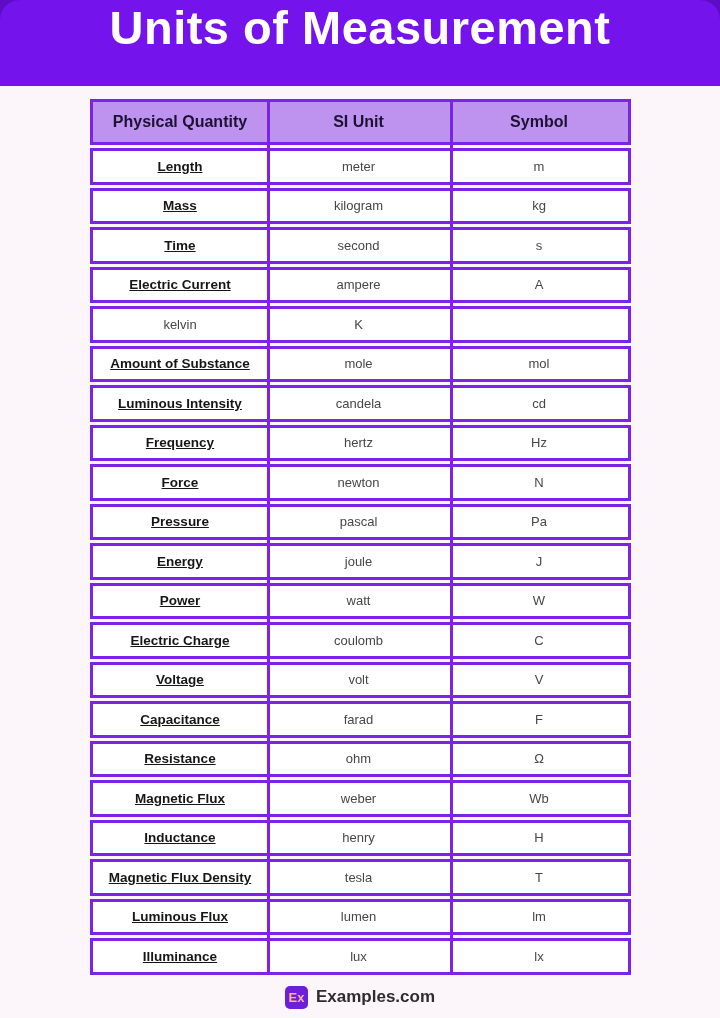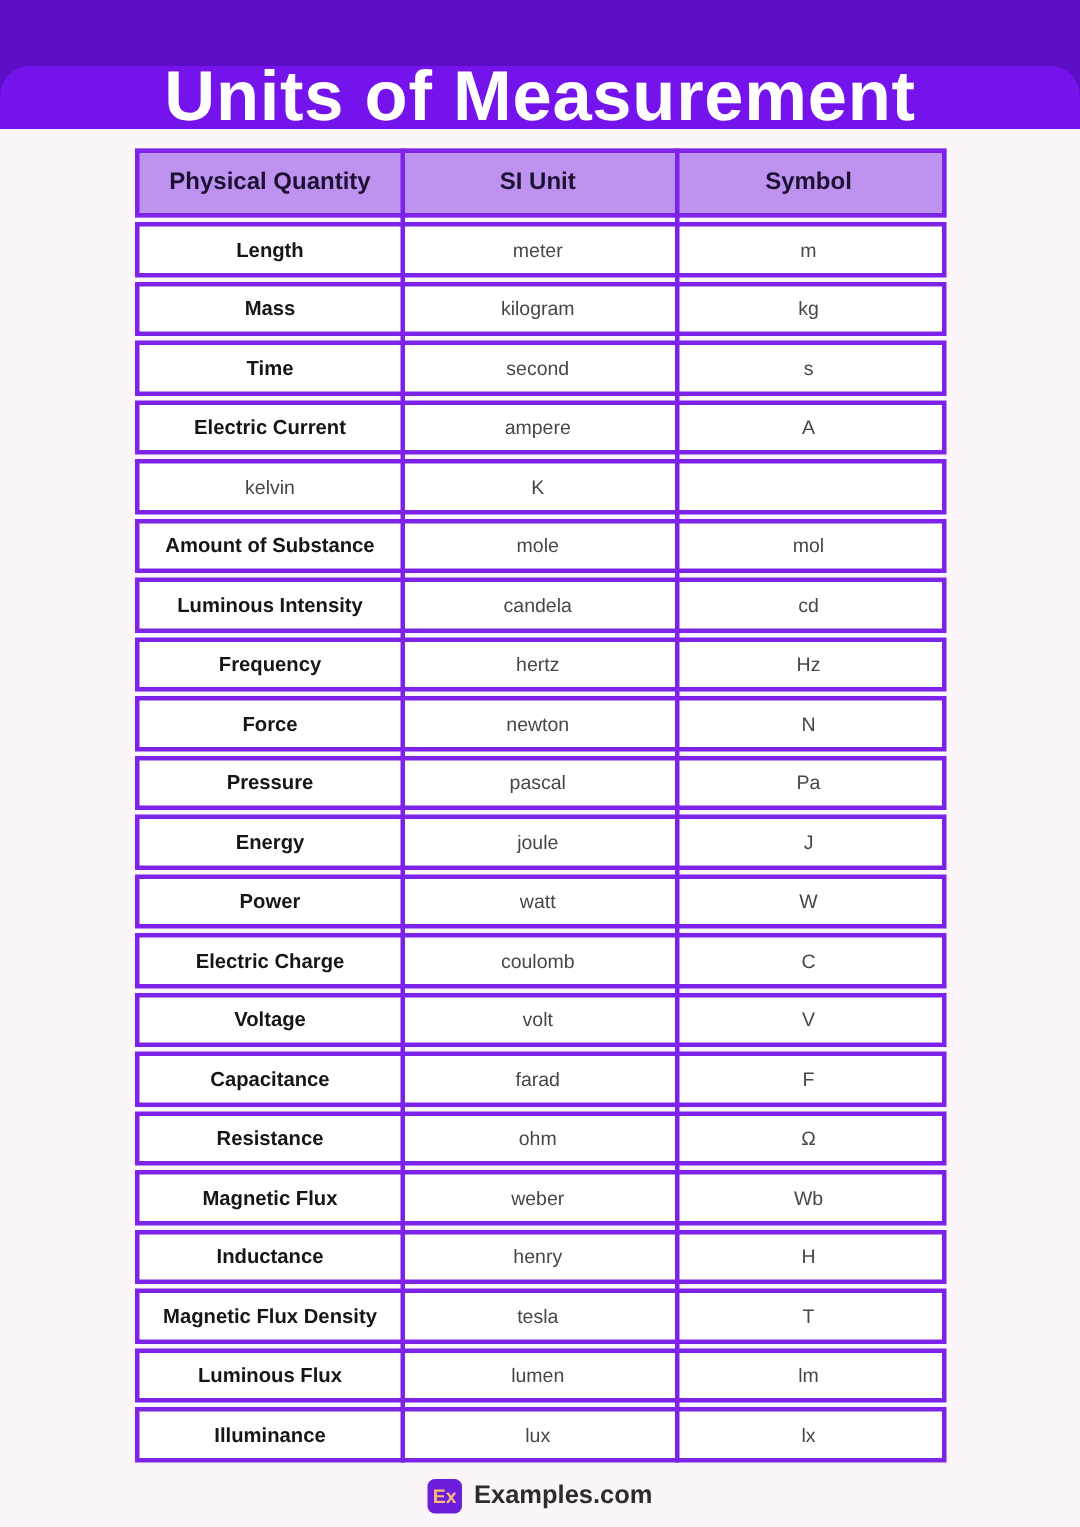--- a/index.html
+++ b/index.html
@@ -26,21 +26,21 @@
   }
   .banner-backing{
     width:720px;height:86px;
     background:var(--banner-backing);
     position:relative;
   }
   .banner{
     position:absolute;inset:0;
     background:var(--banner-bg);
     border-radius:20px 20px 0 0;
-    display:flex;align-items:center;justify-content:center;margin-top:44px;
+    display:flex;align-items:flex-start;justify-content:center;
   }
   .banner-title{
     color:var(--banner-text);
     font-size:47px;
     font-weight:800;
     letter-spacing:0.5px;
     padding-bottom:4px;
   }
   .table-wrap{
     position:relative;
@@ -71,20 +71,21 @@
   }
   .t-row.header .t-cell{
     font-weight:bold;
     font-size:16px;
     color:var(--header-text);
   }
   .cell-quantity{
     font-weight:bold;
     font-size:13.5px;
     color:var(--quantity-text);
+    text-decoration:underline;
   }
   .cell-unit,.cell-symbol{
     font-size:13px;
     color:var(--value-text);
   }
   .vline{
     position:absolute;
     top:0;bottom:0;
     width:3px;
     background:var(--table-border);

